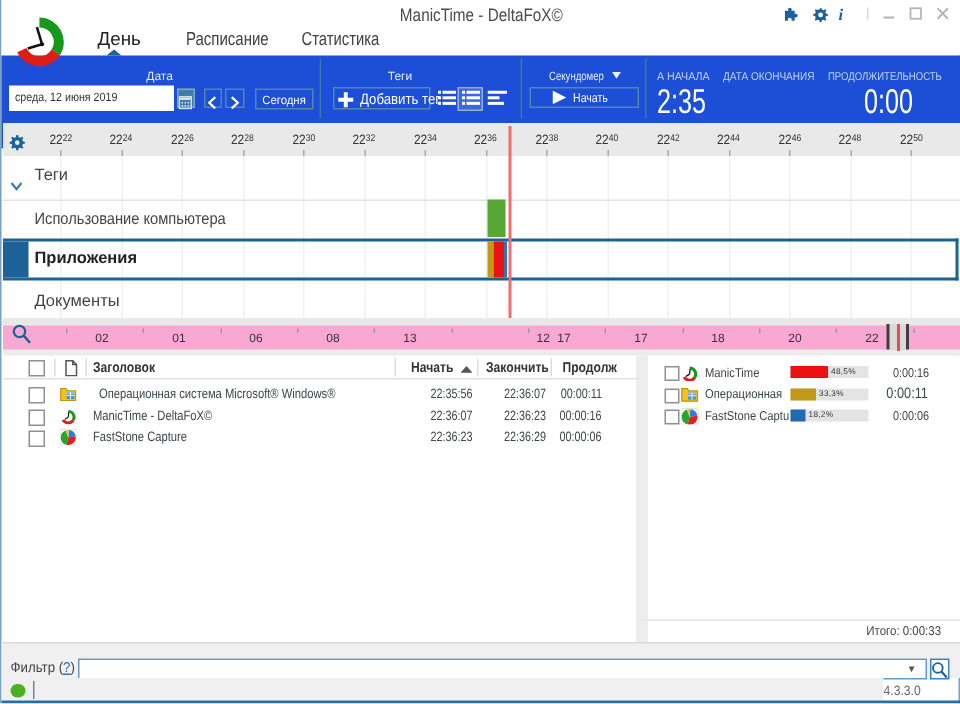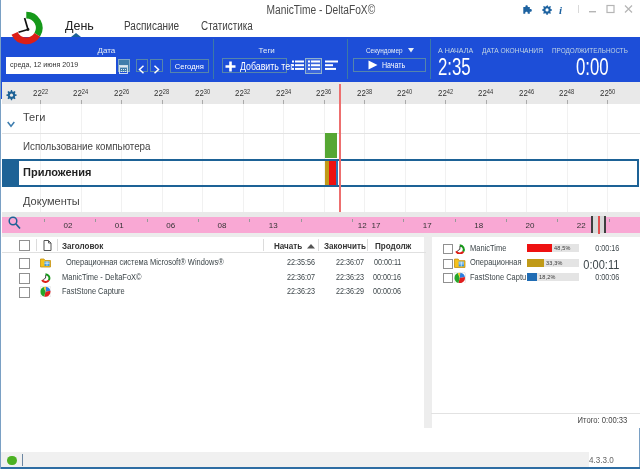--- a/index.html
+++ b/index.html
@@ -369,41 +369,53 @@
     <path d="M0.5 2 L0.5 10 L10.5 10 L10.5 3.5 L5 3.5 L4 2 Z" fill="#f5c21c" stroke="#c49110" stroke-width="0.8"></path>
     <rect x="4.5" y="4.5" width="5" height="4.5" fill="#3a97e0"></rect>
     <rect x="4.5" y="4.5" width="5" height="1.2" fill="#8fc7f0"></rect>
     <path d="M7 4.5 V9 M4.5 6.6 H9.5" stroke="#fff" stroke-width="0.6"></path>
   </svg>
   <div class="tcell" style="left:468px; top:20px; font-size:8.5px;"><span class="t" style="transform:scaleX(0.88);">Операционная</span></div>
   <div class="bartrack" style="left:525px; top:21.5px;">
         <div style="width:17px; height:8px; background:#c09a18;"></div>
       </div>
   <div class="pct" style="left:544px; top:22.5px;">33,3%</div>
-  <div class="tcell num" style="left:573px; top:20px; width:44px; font-size:13px;"><span class="tr" style="transform:scaleX(0.85);">0:00:11</span></div>
+  <div class="tcell num" style="left:573px; top:20px; width:44px; font-size:10px;"><span class="tr" style="transform:scaleX(0.85);">0:00:11</span></div>
 
   <div class="cb" style="left:440.5px; top:36px; width:10px; height:10px;"></div>
   <svg class="abs" style="left:452px; top:34.5px;" width="11.5" height="11.5" viewBox="0 0 11 11">
     <rect x="0" y="0.2" width="11" height="10.8" rx="2" fill="#fff" stroke="#d0d0d0" stroke-width="0.5"></rect>
     <path d="M5.5 5.7 L5.94 0.72 A5 5 0 0 1 10.42 4.83 Z" fill="#2a7de0"></path>
     <path d="M5.5 5.7 L10.42 4.83 A5 5 0 0 1 4.21 10.53 Z" fill="#e01f1f"></path>
     <path d="M5.5 5.7 L4.21 10.53 A5 5 0 0 1 3.79 1.0 Z" fill="#27a62a"></path>
     <path d="M5.5 5.7 L3.79 1.0 A5 5 0 0 1 5.94 0.72 Z" fill="#f2c21a"></path>
   </svg>
   <div class="tcell" style="left:468px; top:34.5px; font-size:8.5px;"><span class="t" style="transform:scaleX(0.88);">FastStone Captu</span></div>
   <div class="bartrack" style="left:525px; top:36px;">
         <div style="width:10px; height:8px; background:#1f6cb4;"></div>
       </div>
   <div class="pct" style="left:537px; top:37px;">18,2%</div>
   <div class="tcell num" style="left:573px; top:34.5px; width:44px; font-size:8.5px;"><span class="tr" style="transform:scaleX(0.85);">0:00:06</span></div>
 
   <div class="abs" style="left:429px; top:176px; width:209px; height:1px; background:#e2e2e2;"></div>
   <div class="tcell num" style="left:525px; top:178px; width:100px; font-size:8.5px; color:#444;"><span class="tr" style="transform:scaleX(0.9);">Итого: 0:00:33</span></div>
 </div>
 
+<div id="filterbar">
+  <div class="abs" style="left:5.5px; top:10.5px; font-size:9.5px; color:#444;"><span class="t" style="transform:scaleX(0.93);">Фильтр (<span style="color:#2e75ad; text-decoration:underline;">?</span>)</span></div>
+  <div class="abs" style="left:51px; top:9.5px; width:566px; height:14px; background:#fff; border:1px solid #6699c2;">
+    <div class="abs" style="right:6px; top:3.5px; font-size:6.5px; color:#555;">▼</div>
+  </div>
+  <div class="abs" style="left:618.5px; top:9.5px; width:13.5px; height:14px; background:#fff; border:1px solid #3b82c4;">
+    <svg style="margin:1px 0 0 0.5px;" width="11" height="12" viewBox="0 0 13 14">
+      <circle cx="5" cy="5" r="3.8" fill="none" stroke="#1d6296" stroke-width="1.5"></circle>
+      <path d="M7.8 7.8 L12 12.5" stroke="#1d6296" stroke-width="1.7"></path>
+    </svg>
+  </div>
+</div>
 
 <div id="statusbar">
   <div class="abs" style="left:6px; top:4px; width:9.5px; height:9.5px; border-radius:50%; background:#4cb122;"></div>
   <div class="abs" style="left:20.5px; top:2px; width:1px; height:12px; background:#6c87a2;"></div>
   <div class="abs" style="left:588px; top:3px; font-size:9px; color:#666;"><span class="t" style="transform:scaleX(0.9);">4.3.3.0</span></div>
 </div>
 <div class="abs" style="left:0; top:466.5px; width:640px; height:2.5px; background:#2e6da3;"></div>
 
 </div>
 

